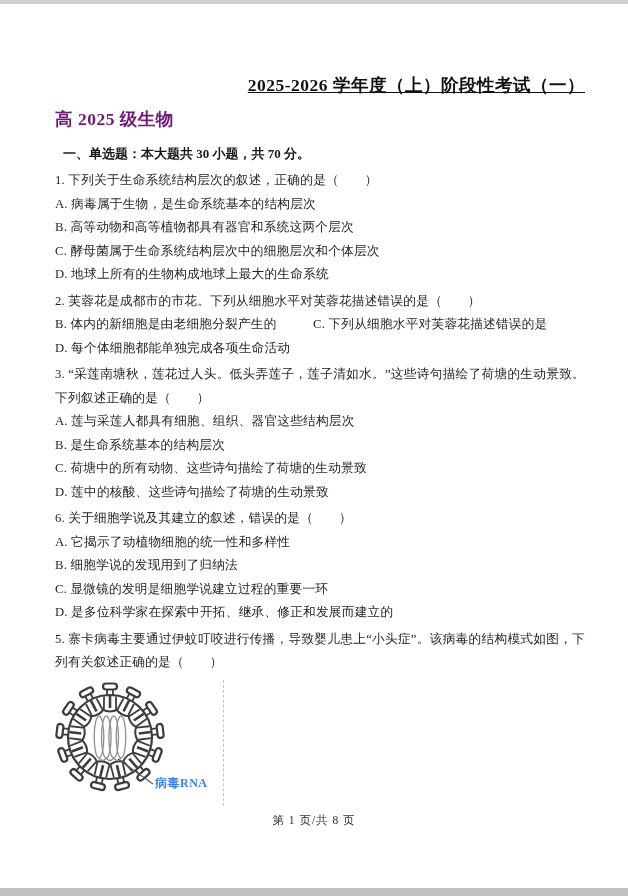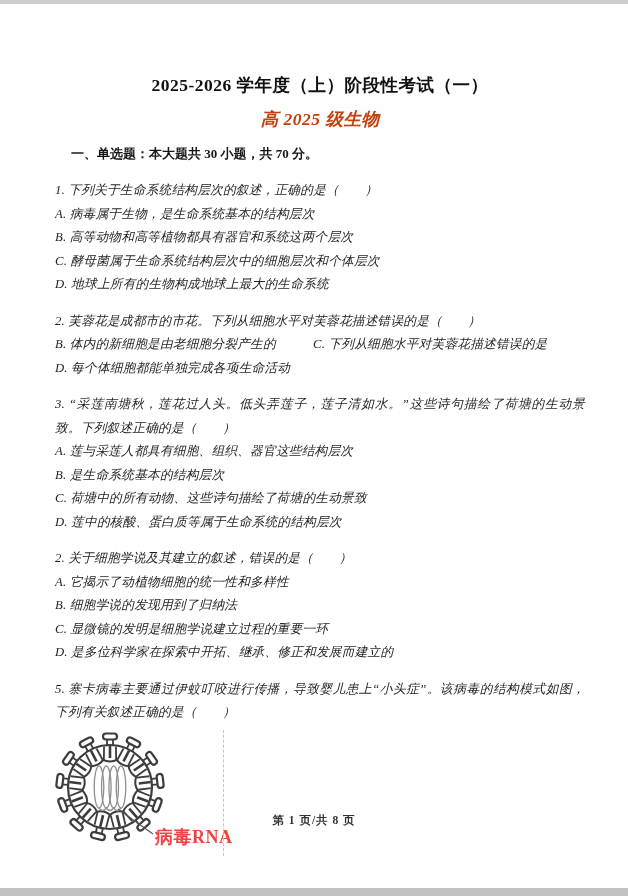--- a/index.html
+++ b/index.html
@@ -9,53 +9,53 @@
     font-family:"Liberation Serif","DejaVu Serif",serif;
     color:#1f1f1f;
   }
   .edge-strip { position:absolute; left:0; right:0; }
   .edge-strip.top { top:0; height:4px; background:#cfcfcf; }
   .edge-strip.bottom { bottom:0; height:8px; background:#c2c2c2; }
 
   .content { position:absolute; left:55px; right:43px; top:0; }
 
   .title {
-    margin:72px 0 0; text-align:center;
+    margin:72px 0 0; text-align:right;
     font-size:17.5px; font-weight:bold; line-height:26px;
-    letter-spacing:0.5px; color:#111;
+    letter-spacing:0.5px; color:#111;text-decoration:underline;
   }
   .subtitle {
-    margin:8px 0 0; text-align:center;
+    margin:8px 0 0; 
     font-size:17.5px; font-weight:bold; line-height:26px;
-    letter-spacing:0.5px; color:#c2410c;font-style:italic;
+    letter-spacing:0.5px; color:#701a75;
   }
   .section-header {
-    margin:10px 16px 0; font-weight:bold;
+    margin:10px 8px 0; font-weight:bold;
     font-size:13px; line-height:24px; color:#161616;
   }
 
-  .q { margin-top:13px;font-style:italic; }
+  .q { margin-top:3px; }
   .q p { margin:0; font-size:12.7px; line-height:23.5px; letter-spacing:0.2px; }
   .stem.wrap { text-align:justify; }
   .opt-grid { display:grid; grid-template-columns:258px 1fr; }
 
   .figure { position:relative; height:127px; margin-top:5px; }
   .figure svg { position:absolute; left:0; top:0; display:block; }
   .fig-label {
     position:absolute; left:100px; top:95px;
-    font-size:18px; font-weight:bold; color:#ef4444; letter-spacing:0.5px;
+    font-size:12px; font-weight:bold; color:#3b82f6; letter-spacing:0.5px;
   }
   .fig-dash {
     position:absolute; left:168px; top:0; height:126px; width:0;
     border-left:1px dashed #c4c4c4;
   }
 
   .footer {
     position:absolute; top:813px; left:0; right:0;
-    text-align:center; font-size:11.5px; color:#333; letter-spacing:1px;font-weight:bold;
+    text-align:center; font-size:11.5px; color:#333; letter-spacing:1px;
   }
 </style>
 </head>
 <body>
 
 <div class="page">
   <div class="edge-strip top"></div>
 
   <div class="content">
     <h1 class="title">2025-2026 学年度（上）阶段性考试（一）</h1>
@@ -77,25 +77,25 @@
         <p class="opt">C. 下列从细胞水平对芙蓉花描述错误的是</p>
         <p class="opt">D. 每个体细胞都能单独完成各项生命活动</p>
       </div>
     </div>
 
     <div class="q">
       <p class="stem wrap">3. “采莲南塘秋，莲花过人头。低头弄莲子，莲子清如水。”这些诗句描绘了荷塘的生动景致。下列叙述正确的是（　　）</p>
       <p class="opt">A. 莲与采莲人都具有细胞、组织、器官这些结构层次</p>
       <p class="opt">B. 是生命系统基本的结构层次</p>
       <p class="opt">C. 荷塘中的所有动物、这些诗句描绘了荷塘的生动景致</p>
-      <p class="opt">D. 莲中的核酸、蛋白质等属于生命系统的结构层次</p>
+      <p class="opt">D. 莲中的核酸、这些诗句描绘了荷塘的生动景致</p>
     </div>
 
     <div class="q">
-      <p class="stem">2. 关于细胞学说及其建立的叙述，错误的是（　　）</p>
+      <p class="stem">6. 关于细胞学说及其建立的叙述，错误的是（　　）</p>
       <p class="opt">A. 它揭示了动植物细胞的统一性和多样性</p>
       <p class="opt">B. 细胞学说的发现用到了归纳法</p>
       <p class="opt">C. 显微镜的发明是细胞学说建立过程的重要一环</p>
       <p class="opt">D. 是多位科学家在探索中开拓、继承、修正和发展而建立的</p>
     </div>
 
     <div class="q">
       <p class="stem wrap">5. 寨卡病毒主要通过伊蚊叮咬进行传播，导致婴儿患上“小头症”。该病毒的结构模式如图，下列有关叙述正确的是（　　）</p>
     </div>
 

